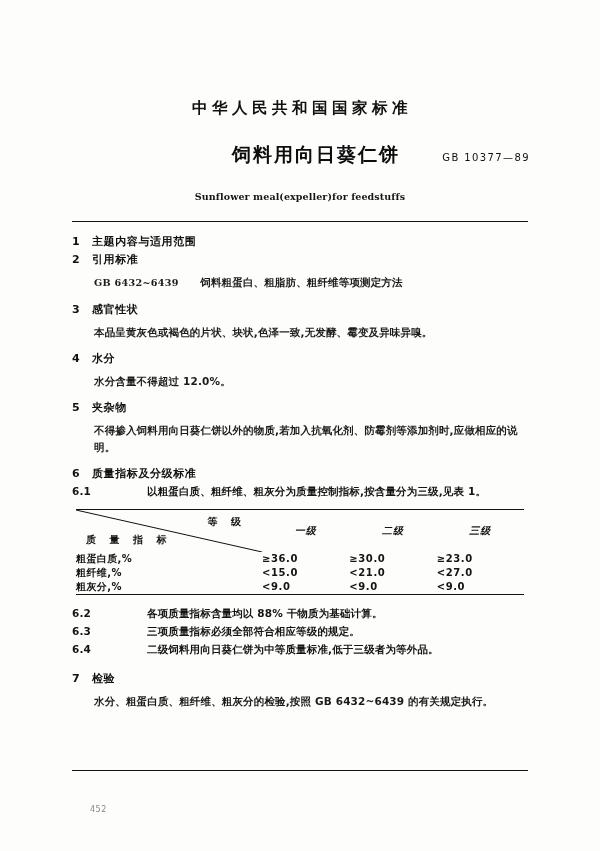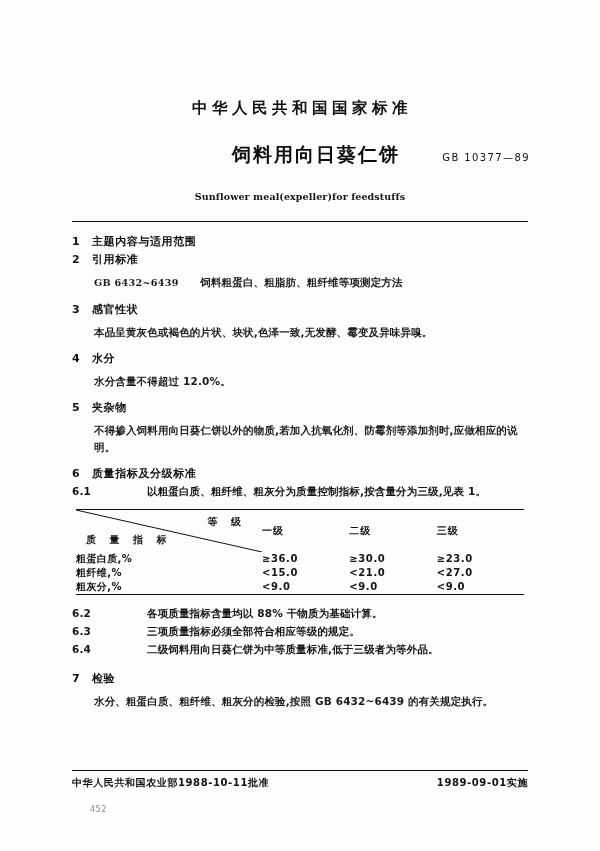--- a/index.html
+++ b/index.html
@@ -203,25 +203,27 @@
     position: absolute;
     left: 10px;
     bottom: 5px;
     letter-spacing: 5px;
     font-weight: 700;
   }
   .col-div {
     border-left: 1.2px solid #111;
   }
   .grade-head {
+    text-align: center;
     letter-spacing: 1px;
     font-weight: 700;
     height: 42px;
     border-bottom: 1.2px solid #111;
     vertical-align: middle;
+    font-style: italic;
   }
   td.row-label {
     padding: 5px 0 5px 12px;
     letter-spacing: 0.4px;
     font-weight: 700;
     white-space: nowrap;
   }
   td.val {
     text-align: left;
     font-family: "DejaVu Sans", "Liberation Sans", sans-serif;
@@ -374,20 +376,16 @@
     <div class="clause">
       <span class="num">7</span>
       <span class="heading">检验</span>
     </div>
     <div class="para">水分、粗蛋白质、粗纤维、粗灰分的检验,按照 GB 6432~6439 的有关规定执行。</div>
 
   </div>
 
   <div class="rule-bottom"></div>
 
-  <div class="footer">
-    <span class="approve">中华人民共和国农业部1988-10-11批准</span>
-    <span class="effective">1989-09-01实施</span>
-  </div>
 
   <div class="page-number">452</div>
 
 </div>
 
 </body></html>

